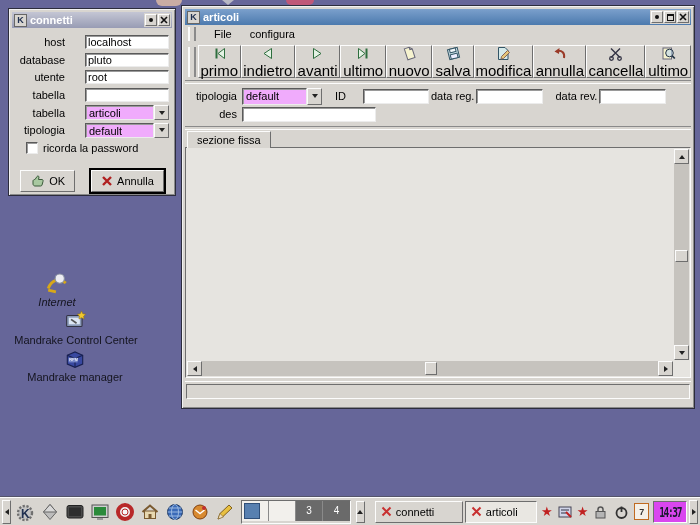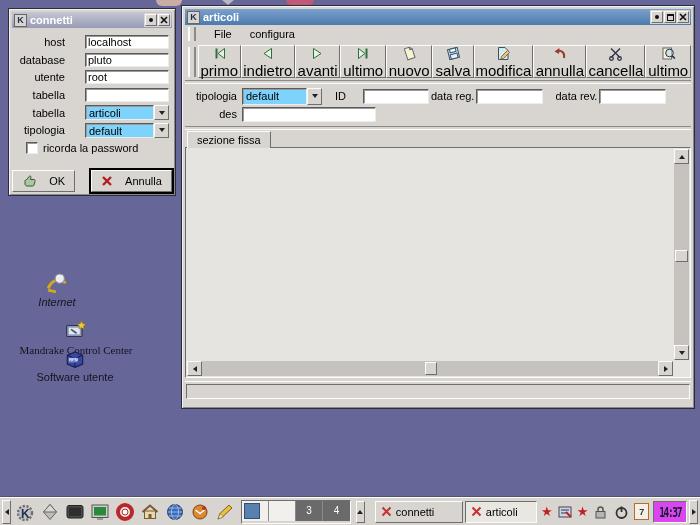--- a/index.html
+++ b/index.html
@@ -27,21 +27,21 @@
   .handle{width:4px;height:80%;border-left:2px solid #fcfcfc;border-right:2px solid #8a8a8a;margin-right:2px;}
   .menu-item{padding:1px 2px;}
   .toolbar{height:37px;flex:0 0 37px;display:flex;align-items:center;padding-left:3px;}
   .tbtn{display:flex;flex-direction:column;align-items:center;justify-content:center;min-width:40px;height:33px;padding:1px 4px 0 4px;font-size:15px;font-family:"Liberation Sans",sans-serif;gap:0px;cursor:default;box-sizing:border-box;}
   .tbtn svg{width:17px;height:17px;flex:0 0 17px;}
   .groove{height:2px;flex:0 0 2px;border-top:1px solid #8a8a8a;border-bottom:1px solid #fcfcfc;}
   .formarea{flex:0 0 38px;padding:3px 0 1px 6px;}
   .frow{display:flex;align-items:center;height:18px;}
   .flabel{white-space:nowrap;}
   .combo{display:flex;height:17px;box-sizing:border-box;}
-  .combo-val{background:#7dd3fc;border:1px solid;border-color:#5a5a5a #ececec #ececec #5a5a5a;box-shadow:inset 1px 1px 0 #9a9a9a;flex:1;padding:1px 3px 0 3px;box-sizing:border-box;}
+  .combo-val{background:#f0abfc;border:1px solid;border-color:#5a5a5a #ececec #ececec #5a5a5a;box-shadow:inset 1px 1px 0 #9a9a9a;flex:1;padding:1px 3px 0 3px;box-sizing:border-box;}
   .combo-btn{width:15px;display:flex;align-items:center;justify-content:center;box-sizing:border-box;}
   .tri-down{width:0;height:0;border-left:3px solid transparent;border-right:3px solid transparent;border-top:4px solid #222;}
   .tri-up{width:0;height:0;border-left:3px solid transparent;border-right:3px solid transparent;border-bottom:4px solid #222;}
   .tri-left{width:0;height:0;border-top:3px solid transparent;border-bottom:3px solid transparent;border-right:4px solid #222;}
   .tri-right{width:0;height:0;border-top:3px solid transparent;border-bottom:3px solid transparent;border-left:4px solid #222;}
   .tabstrip{flex:0 0 17px;display:flex;align-items:flex-end;padding-left:2px;position:relative;z-index:1;}
   .tab{padding:2px 9px 2px 9px;background:#d8d5d0;border-top:1px solid #fcfcfc;border-left:1px solid #fcfcfc;border-right:1px solid #6e6e6e;font-size:11px;margin-bottom:-1px;}
   .bigpanel{flex:1;position:relative;border:1px solid;border-color:#6e6e6e #fcfcfc #fcfcfc #6e6e6e;background:#e6e4e0;}
   .bp-content{position:absolute;left:1px;top:1px;right:17px;bottom:17px;background:#e6e4e0;}
   .vscroll{position:absolute;top:1px;right:1px;bottom:17px;width:15px;background:#c6c3be;display:flex;flex-direction:column;}
@@ -56,21 +56,21 @@
 
   
   #connetti{left:8px;top:8px;width:168px;height:188px;}
   .crow{display:flex;align-items:center;height:18px;margin:0 3px 0 1px;}
   .clabel{width:52px;text-align:right;padding-right:20px;white-space:nowrap;}
   .crow .tf{flex:1;min-width:0;height:14px;}
   .crow .combo{flex:1;height:15px;}
   .chkrow{display:flex;align-items:center;gap:5px;height:16px;margin:1px 0 0 14px;}
   .chkbox{width:10px;height:10px;background:#fff;border:1px solid;border-color:#5a5a5a #ececec #ececec #5a5a5a;box-shadow:inset 1px 1px 0 #9a9a9a;}
   .dlg-buttons{display:flex;justify-content:center;align-items:center;gap:16px;margin-top:14px;}
-  .pbtn{display:flex;align-items:center;gap:12px;height:22px;padding:0 9px;font-size:11px;box-sizing:border-box;cursor:default;}
+  .pbtn{display:flex;align-items:center;gap:4px;height:22px;padding:0 9px;font-size:11px;box-sizing:border-box;cursor:default;}
   .default-ring{box-shadow:0 0 0 2px #000;}
 
   
   .dicon{position:absolute;display:flex;flex-direction:column;align-items:center;gap:2px;text-align:center;cursor:default;}
   .dlabel{color:#14141e;font-size:11px;line-height:12px;white-space:nowrap;}
 
   
   .taskbar{position:absolute;left:0;right:0;bottom:0;height:28px;background:#d8d5d0;border-top:1px solid #fcfcfc;box-shadow:0 -1px 0 #55556a;display:flex;align-items:center;gap:2px;padding:0 2px;box-sizing:border-box;z-index:9;}
   .hide-btn{width:9px;height:24px;display:flex;align-items:center;justify-content:center;flex:0 0 9px;box-sizing:border-box;}
   .launcher{width:23px;height:24px;display:flex;align-items:center;justify-content:center;flex:0 0 23px;}
@@ -106,38 +106,38 @@
 
   <div class="dicon" style="left:12px;top:272px;width:90px;font-style:italic;">
     <svg width="22" height="22" viewBox="0 0 20 20">
       <path d="M2 15c3-8 10-10 16-5" fill="none" stroke="#d8a818" stroke-width="2.6"></path>
       <path d="M2 16.5l7 1.5" stroke="#d8a818" stroke-width="2.6"></path>
       <circle cx="12.5" cy="6" r="4.2" fill="#ececf2" stroke="#8890a0"></circle>
     </svg>
     <div class="dlabel">Internet</div>
   </div>
 
-  <div class="dicon" style="left:0px;top:320px;width:152px;font-family:Liberation Serif, serif;">
+  <div class="dicon" style="left:0px;top:310px;width:152px;">
     <svg width="22" height="22" viewBox="0 0 20 20">
       <rect x="1.5" y="5" width="14" height="10" rx="1" fill="#8a9ab8" stroke="#334"></rect>
       <rect x="3.5" y="7" width="10" height="6" fill="#dce6f4"></rect>
       <path d="M5.5 8.5l5 3.5" stroke="#555" stroke-width="1.6"></path>
       <path d="M15 1l1.2 2.4 2.6.4-1.9 1.8.5 2.6L15 7l-2.3 1.2.4-2.6L11.2 3.8l2.6-.4z" fill="#f0c830" stroke="#907010" stroke-width=".5"></path>
     </svg>
     <div class="dlabel">Mandrake Control Center</div>
   </div>
 
   <div class="dicon" style="left:8px;top:347px;width:134px;">
     <svg width="22" height="22" viewBox="0 0 20 20">
       <path d="M3 7.5l7-3 7 3v8l-7 3-7-3z" fill="#3848a0" stroke="#182050"></path>
       <path d="M3 7.5l7 3 7-3M10 10.5v8" fill="none" stroke="#182050"></path>
       <rect x="4.2" y="9.8" width="8.2" height="4.2" fill="#7888c8"></rect>
       <text x="4.8" y="13.1" font-size="3.6" fill="#ffffff">RPM</text>
     </svg>
-    <div class="dlabel">Software utente</div>
+    <div class="dlabel">Mandrake manager</div>
   </div>
 
   <div class="win" id="articoli" style="left:181px;top:5px;width:514px;height:404px;">
     <div class="titlebar active">
       <span class="tb-appicon">K</span>
       <span class="tb-title">articoli</span>
       <span class="tb-btns">
         <span class="tbb raised">
             <span class="glyph-dot"></span>
           </span>

